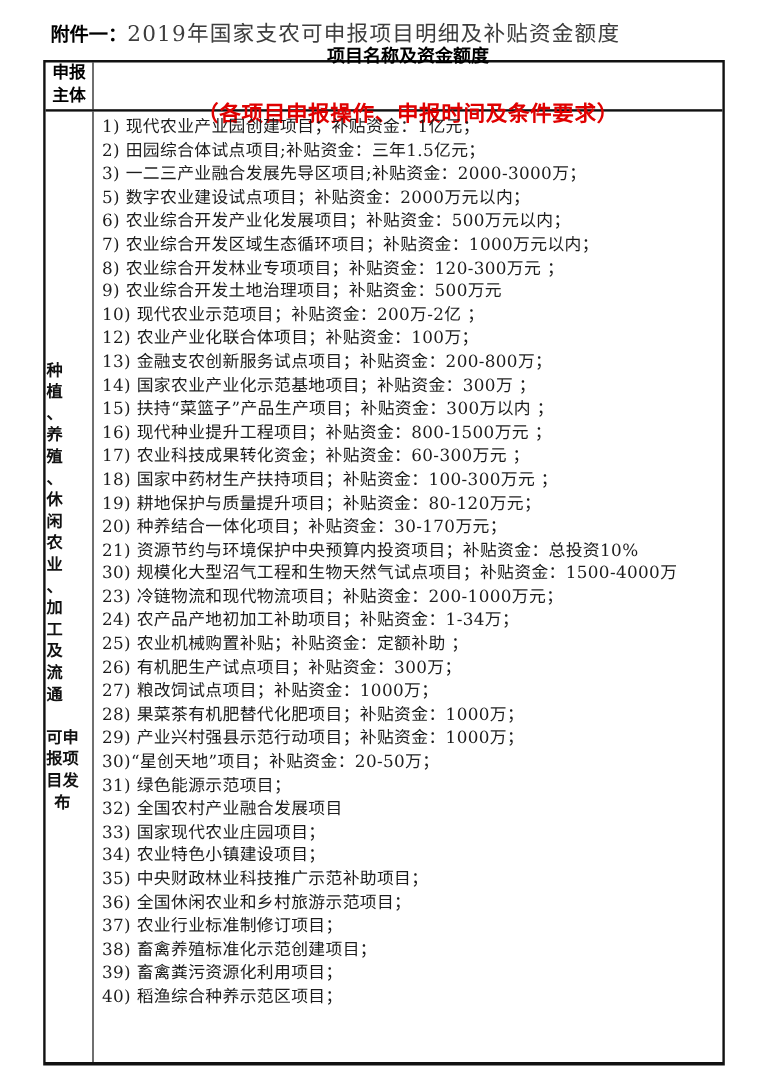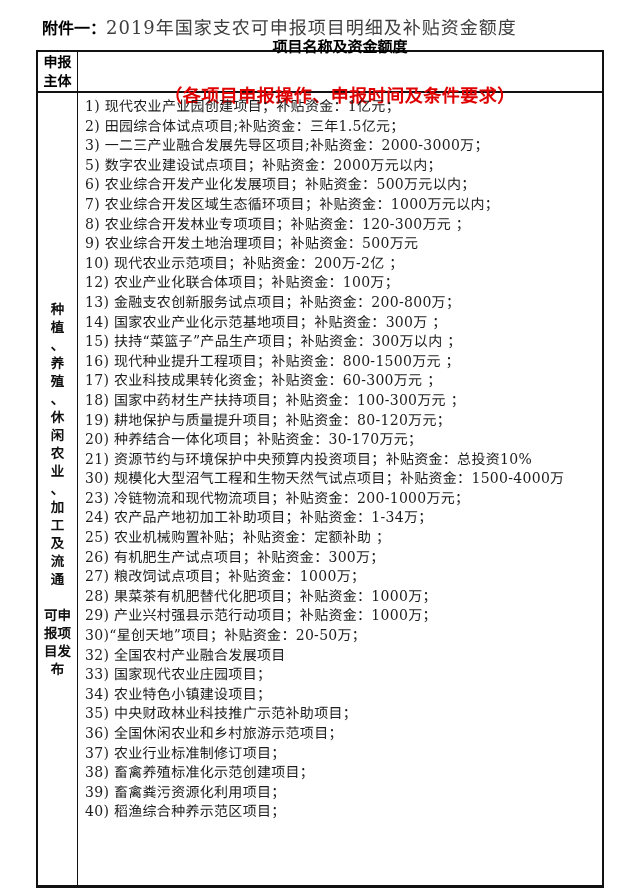--- a/index.html
+++ b/index.html
@@ -30,38 +30,38 @@
     position: absolute; left: 36px; top: 50px; width: 568px;
     border: 2px solid #111; border-bottom-width: 3px;
     background: #fff;
   }
   .header-row { display: flex; border-bottom: 2px solid #111; height: 41px; }
   .subject-header {
     flex: 0 0 40px; width: 40px;
     border-right: 1.5px solid #111;
     display: flex; align-items: center; justify-content: center;
     text-align: center;
-    font-family: Liberation Sans, sans-serif; font-weight: 700;
+    font-family: Liberation Mono, monospace; font-weight: 700;
     font-size: 14px; line-height: 19px; color: #000;
     word-break: break-all; line-break: anywhere;
     padding: 0 5px;
   }
   .name-header {
     flex: 1; display: flex; flex-direction: column; justify-content: center;
     text-align: center;
     font-family: "DejaVu Sans", sans-serif; font-weight: 700; gap: 28px;
   }
   .name-line1 { font-size: 15px; color: #000; line-height: 19px; }
   .name-line2 { font-size: 18px; color: #e00000; line-height: 21px; letter-spacing: 0.5px; }
 
   .body-row { display: flex; height: 792px; }
   .subject-cell {
     flex: 0 0 40px; width: 40px;
     border-right: 1.5px solid #111;
-    display: flex; flex-direction: column; align-items: center; justify-content: center;
+    display: flex; flex-direction: column; align-items: flex-start; justify-content: center;
     gap: 18px;
     font-family: "DejaVu Sans", sans-serif; font-weight: 700;
     font-size: 13.5px; color: #111;
   }
   .v-single {
     width: 15px; text-align: center;
     word-break: break-all; line-break: anywhere;
     line-height: 18px;
   }
   .v-double {
@@ -119,20 +119,21 @@
         <div class="item">21) 资源节约与环境保护中央预算内投资项目；补贴资金：总投资10%</div>
         <div class="item">30) 规模化大型沼气工程和生物天然气试点项目；补贴资金：1500-4000万</div>
         <div class="item">23) 冷链物流和现代物流项目；补贴资金：200-1000万元；</div>
         <div class="item">24) 农产品产地初加工补助项目；补贴资金：1-34万；</div>
         <div class="item">25) 农业机械购置补贴；补贴资金：定额补助 ；</div>
         <div class="item">26) 有机肥生产试点项目；补贴资金：300万；</div>
         <div class="item">27) 粮改饲试点项目；补贴资金：1000万；</div>
         <div class="item">28) 果菜茶有机肥替代化肥项目；补贴资金：1000万；</div>
         <div class="item">29) 产业兴村强县示范行动项目；补贴资金：1000万；</div>
         <div class="item">30)“星创天地”项目；补贴资金：20-50万；</div>
+        <div class="item">31) 绿色能源示范项目；</div>
         <div class="item">32) 全国农村产业融合发展项目</div>
         <div class="item">33) 国家现代农业庄园项目；</div>
         <div class="item">34) 农业特色小镇建设项目；</div>
         <div class="item">35) 中央财政林业科技推广示范补助项目；</div>
         <div class="item">36) 全国休闲农业和乡村旅游示范项目；</div>
         <div class="item">37) 农业行业标准制修订项目；</div>
         <div class="item">38) 畜禽养殖标准化示范创建项目；</div>
         <div class="item">39) 畜禽粪污资源化利用项目；</div>
         <div class="item">40) 稻渔综合种养示范区项目；</div>
       </div>

